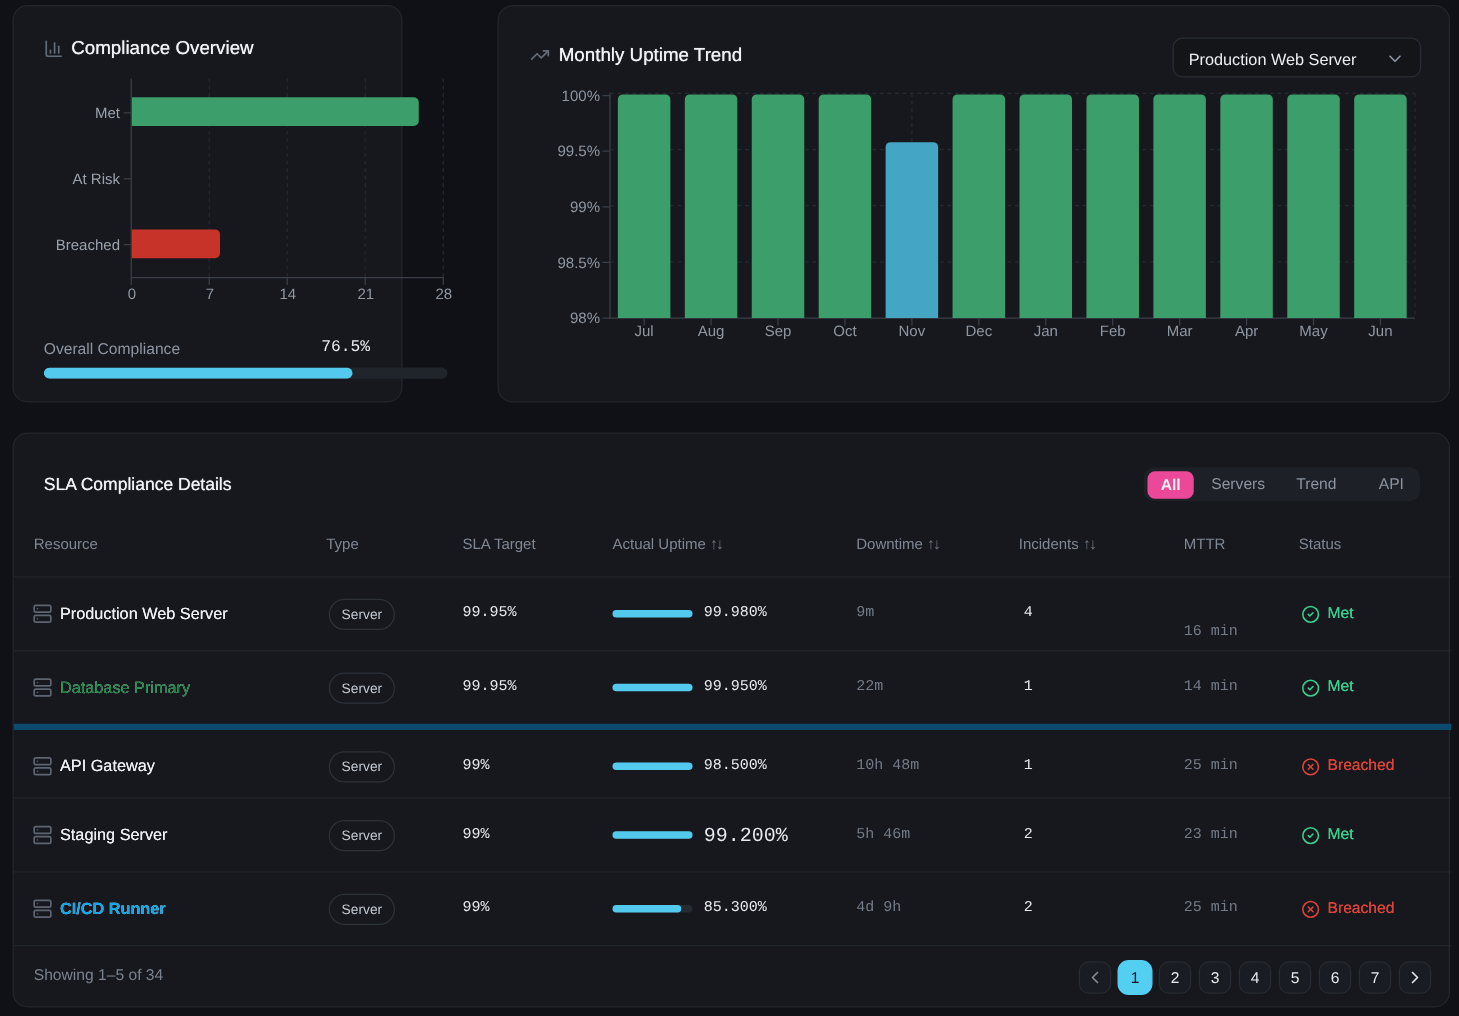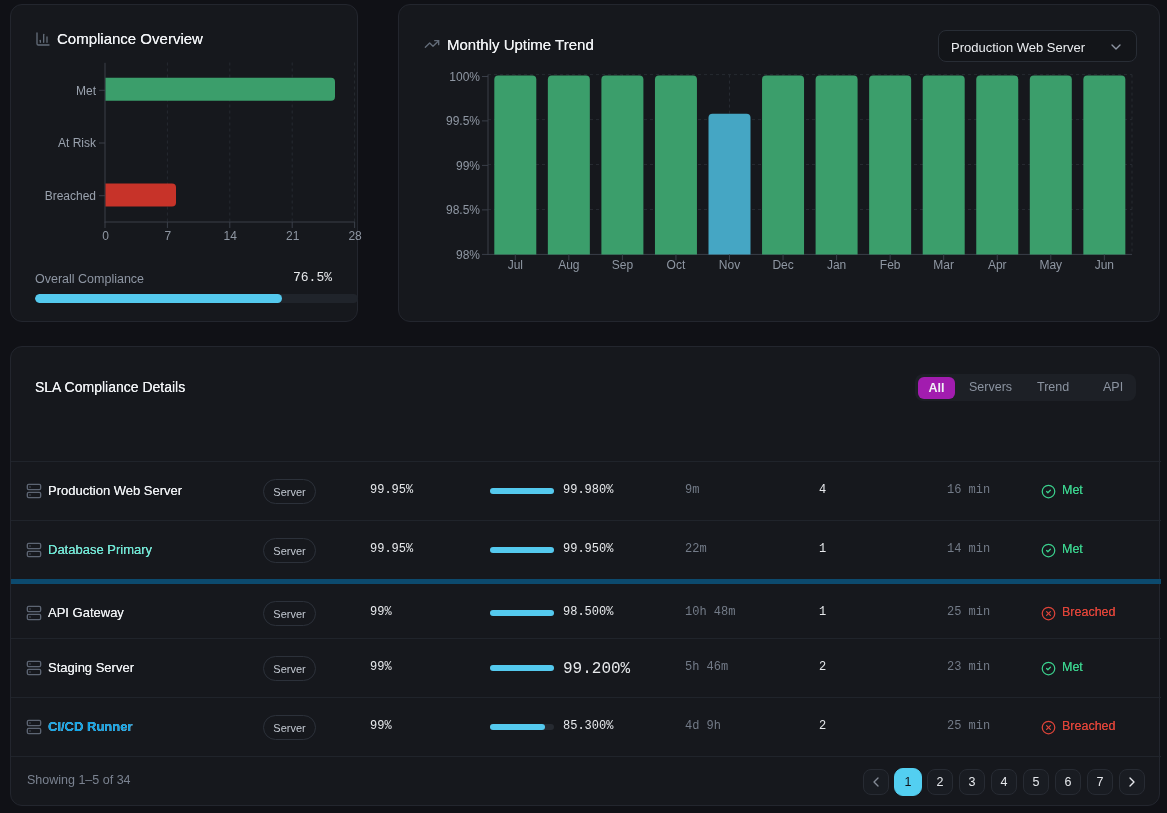--- a/index.html
+++ b/index.html
@@ -7,21 +7,21 @@
   .card { position:absolute; background:#16181d; border:1px solid #23262e; border-radius:12px; }
   .mono { font-family:"Liberation Mono", monospace; }
   .abs { position:absolute; }
   svg { display:block; }
   .ctitle { position:absolute; font-size:15px; font-weight:400; color:#f0f2f5; text-shadow:0 0 .6px #f0f2f5; }
   .pbtn{top:1px;width:26px;height:26px;background:#191c22;border:1px solid #272b33;border-radius:8px;display:flex;align-items:center;justify-content:center;font-size:12.5px;color:#e6e8ec;}
 </style>
 </head>
 <body>
 
-<div class="card" style="left:10px; top:4px; width:348px; height:318px;">
+<div class="card" style="left:10px; top:4px; width:312px; height:318px;">
   <svg class="abs" style="left:23.5px; top:25.5px;" width="16" height="16" viewBox="0 0 24 24" fill="none" stroke="#636c79" stroke-width="2" stroke-linecap="round" stroke-linejoin="round">
     <path d="M3 3v16a2 2 0 0 0 2 2h16"></path>
       <path d="M18 17V9"></path>
       <path d="M13 17V5"></path>
       <path d="M8 17v-3"></path>
   </svg>
   <div class="ctitle" style="left:46px; top:25px;">Compliance Overview</div>
 
   <svg class="abs" style="left:0; top:0;" width="372" height="260" viewBox="0 0 372 260">
 
@@ -171,65 +171,75 @@
         <text x="651.8" y="264">May</text>
         <text x="705.3499999999999" y="264">Jun</text>
       </g>
   </svg>
 </div>
 
 <div class="card" style="left:10px; top:346px; width:1150px; height:460px;">
   <div class="ctitle" style="left:24px; top:32px; font-size:14px;">SLA Compliance Details</div>
 
   <div class="abs" style="left:904px; top:27px; width:221px; height:27px; background:#1d2026; border-radius:8px;">
-    <div class="abs" style="left:3px; top:2.5px; width:37px; height:22px; background:#a21caf; border-radius:6px; text-align:center; line-height:22px; font-size:12.5px; font-weight:700; color:#f0f2f5;">All</div>
+    <div class="abs" style="left:3px; top:2.5px; width:37px; height:22px; background:#ec4899; border-radius:6px; text-align:center; line-height:22px; font-size:12.5px; font-weight:700; color:#f0f2f5;">All</div>
     <div class="abs" style="left:54px; top:0; height:27px; line-height:27px; font-size:12.5px; color:#8b93a0;">Servers</div>
     <div class="abs" style="left:122px; top:0; height:27px; line-height:27px; font-size:12.5px; color:#8b93a0;">Trend</div>
     <div class="abs" style="left:188px; top:0; height:27px; line-height:27px; font-size:12.5px; color:#8b93a0;">API</div>
   </div>
 
+  <div class="abs" style="top:80.5px; left:0; width:100%; height:14px; font-size:12px; color:#7f8794;">
+    <span class="abs" style="left:16px;">Resource</span>
+    <span class="abs" style="left:250px;">Type</span>
+    <span class="abs" style="left:359px;">SLA Target</span>
+    <span class="abs" style="left:479px;">Actual Uptime <span style="font-size:12.5px; color:#6e7682; letter-spacing:-1.5px;">↑↓</span></span>
+    <span class="abs" style="left:674px;">Downtime <span style="font-size:12.5px; color:#6e7682; letter-spacing:-1.5px;">↑↓</span></span>
+    <span class="abs" style="left:804px;">Incidents <span style="font-size:12.5px; color:#6e7682; letter-spacing:-1.5px;">↑↓</span></span>
+    <span class="abs" style="left:936px;">MTTR</span>
+    <span class="abs" style="left:1028px;">Status</span>
+  </div>
 
   <div>
       <div class="abs" style="left:0; top:113.5px; width:1150px; height:59px; border-top:1px solid #20242b;">
         <span class="abs" style="left:15px; top:21px;">
           <svg width="16" height="16" viewBox="0 0 24 24" fill="none" stroke="#5d6573" stroke-width="2" stroke-linecap="round" stroke-linejoin="round">
             <rect width="20" height="8" x="2" y="2" rx="2" ry="2"></rect>
             <rect width="20" height="8" x="2" y="14" rx="2" ry="2"></rect>
             <line x1="6" x2="6.01" y1="6" y2="6"></line>
             <line x1="6" x2="6.01" y1="18" y2="18"></line>
           </svg>
         </span>
         <span class="abs" style="left:37px; top:21px; font-size:13px; color:#eceef1; text-shadow:0 0 .5px #eceef1;">Production Web Server</span>
         <span class="abs" style="left:252px; top:17px; width:53px; height:25px; border:1px solid #2c313a; border-radius:13px; text-align:center; line-height:24px; font-size:11px; color:#c3c9d2;">Server</span>
         <span class="abs mono" style="left:359px; top:21px; font-size:12px; color:#e7e9ec;">99.95%</span>
         <span class="abs" style="left:479px; top:26.5px; width:64px; height:6px; border-radius:3px; background:#262a31;">
           <span class="abs" style="left:0; top:0; width:64px; height:6px; border-radius:3px; background:#54c9ee;"></span>
         </span>
         <span class="abs mono" style="left:552px; top:21px; font-size:12px; color:#e7e9ec;">99.980%</span>
         <span class="abs mono" style="left:674px; top:21px; font-size:12px; color:#737b88;">9m</span>
         <span class="abs mono" style="left:808px; top:21px; font-size:12px; color:#e7e9ec;">4</span>
-        <span class="abs mono" style="left:936px; top:21px; font-size:12px; color:#737b88;">16 min</span>
+        <span class="abs mono" style="left:936px; top:36px; font-size:12px; color:#737b88;">16 min</span>
         <span class="abs" style="left:1030px; top:22px;">
           <svg width="15" height="15" viewBox="0 0 24 24" fill="none" stroke="#3bd08d" stroke-width="2" stroke-linecap="round" stroke-linejoin="round">
             <circle cx="12" cy="12" r="10"></circle>
             <path d="m9 12 2 2 4-4"></path>
           </svg>
         </span>
         <span class="abs" style="left:1051px; top:21.5px; font-size:12.5px; color:#3bd08d; text-shadow:0 0 .4px currentColor;">Met</span>
       </div>
       <div class="abs" style="left:0; top:172.5px; width:1150px; height:59px; border-top:1px solid #20242b;">
         <span class="abs" style="left:15px; top:21px;">
           <svg width="16" height="16" viewBox="0 0 24 24" fill="none" stroke="#5d6573" stroke-width="2" stroke-linecap="round" stroke-linejoin="round">
             <rect width="20" height="8" x="2" y="2" rx="2" ry="2"></rect>
             <rect width="20" height="8" x="2" y="14" rx="2" ry="2"></rect>
             <line x1="6" x2="6.01" y1="6" y2="6"></line>
             <line x1="6" x2="6.01" y1="18" y2="18"></line>
           </svg>
         </span>
-        <span class="abs" style="left:37px; top:21px; font-size:13px; color:#5eead4; text-shadow:0 0 .5px #eceef1;">Database Primary</span>
+        <span class="abs" style="left:37px; top:21px; font-size:13px; color:#15803d; text-shadow:0 0 .5px #eceef1;">Database Primary</span>
         <span class="abs" style="left:252px; top:17px; width:53px; height:25px; border:1px solid #2c313a; border-radius:13px; text-align:center; line-height:24px; font-size:11px; color:#c3c9d2;">Server</span>
         <span class="abs mono" style="left:359px; top:21px; font-size:12px; color:#e7e9ec;">99.95%</span>
         <span class="abs" style="left:479px; top:26.5px; width:64px; height:6px; border-radius:3px; background:#262a31;">
           <span class="abs" style="left:0; top:0; width:64px; height:6px; border-radius:3px; background:#54c9ee;"></span>
         </span>
         <span class="abs mono" style="left:552px; top:21px; font-size:12px; color:#e7e9ec;">99.950%</span>
         <span class="abs mono" style="left:674px; top:21px; font-size:12px; color:#737b88;">22m</span>
         <span class="abs mono" style="left:808px; top:21px; font-size:12px; color:#e7e9ec;">1</span>
         <span class="abs mono" style="left:936px; top:21px; font-size:12px; color:#737b88;">14 min</span>
         <span class="abs" style="left:1030px; top:22px;">

